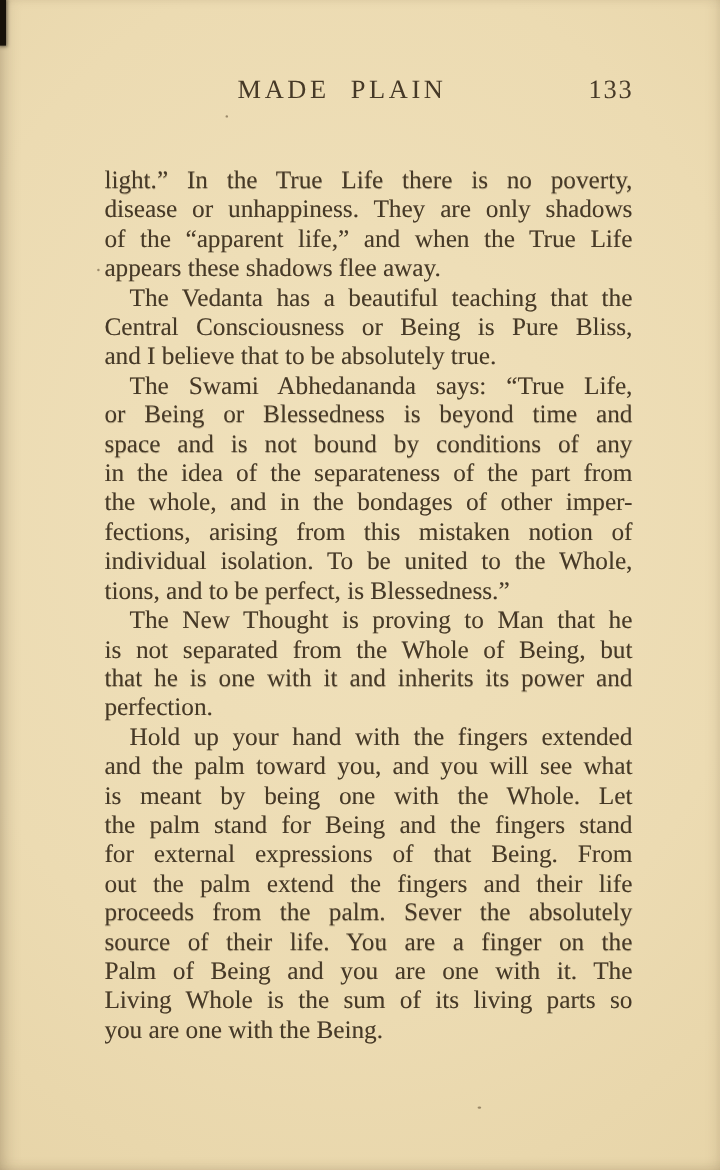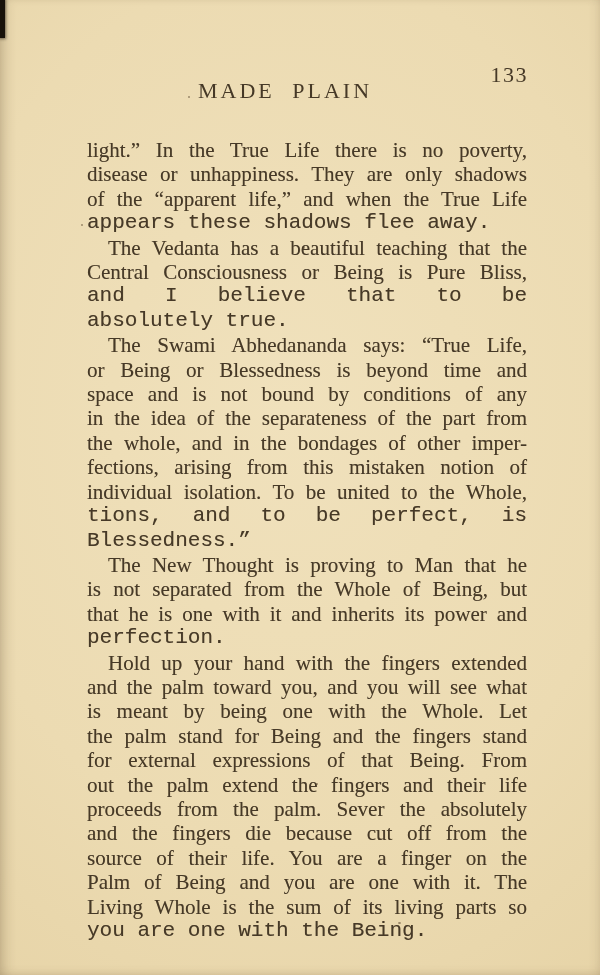--- a/index.html
+++ b/index.html
@@ -34,21 +34,21 @@
     background: rgba(88, 70, 45, 0.55);
   }
   .header {
     position: absolute;
     top: 61px; left: 86px; right: 72px;
     height: 28px;
     font-size: 22px;
     line-height: 28px;
   }
   .running-title {
-    position: absolute; left: 112px; top: 16px;
+    position: absolute; left: 112px; top: 0;
     letter-spacing: 3px;
     word-spacing: 9px;
     white-space: nowrap;
   }
   .page-number {
     position: absolute; right: 0; top: 0;
     letter-spacing: 1.5px;
   }
   .text-block {
     position: absolute;
@@ -57,21 +57,21 @@
     font-size: 21px;
     line-height: 24.4px;
     margin-top: 37px;
   }
   .line {
     text-align: justify;
     text-align-last: justify;
     white-space: normal;
     text-shadow: 0.2px 0.2px 0.4px rgba(60, 45, 25, 0.35);
   }
-  .line.last { text-align-last: left; font-family: Liberation Mono, monospace; }
+  .line.last { text-align-last: left; }
   .line.indent { text-indent: 21px; }
 </style>
 </head>
 <body>
 
 <div class="page" style="--ink: #463927;">
 
   <div class="edge-mark"></div>
 
   <div class="speck" style="left:302px; top:246px; width:3px; height:3px;"></div>
@@ -105,20 +105,19 @@
       <div class="line">is not separated from the Whole of Being, but</div>
       <div class="line">that he is one with it and inherits its power and</div>
       <div class="line last">perfection.</div>
       <div class="line indent">Hold up your hand with the fingers extended</div>
       <div class="line">and the palm toward you, and you will see what</div>
       <div class="line">is meant by being one with the Whole.  Let</div>
       <div class="line">the palm stand for Being and the fingers stand</div>
       <div class="line">for external expressions of that Being.  From</div>
       <div class="line">out the palm extend the fingers and their life</div>
       <div class="line">proceeds from the palm.  Sever the absolutely</div>
-      <div class="line">and the fingers die because cut off from the</div>
       <div class="line">source of their life.  You are a finger on the</div>
       <div class="line">Palm of Being and you are one with it.  The</div>
       <div class="line">Living Whole is the sum of its living parts so</div>
       <div class="line last">you are one with the Being.</div>
     </div>
 
 </div>
 
 </body></html>

